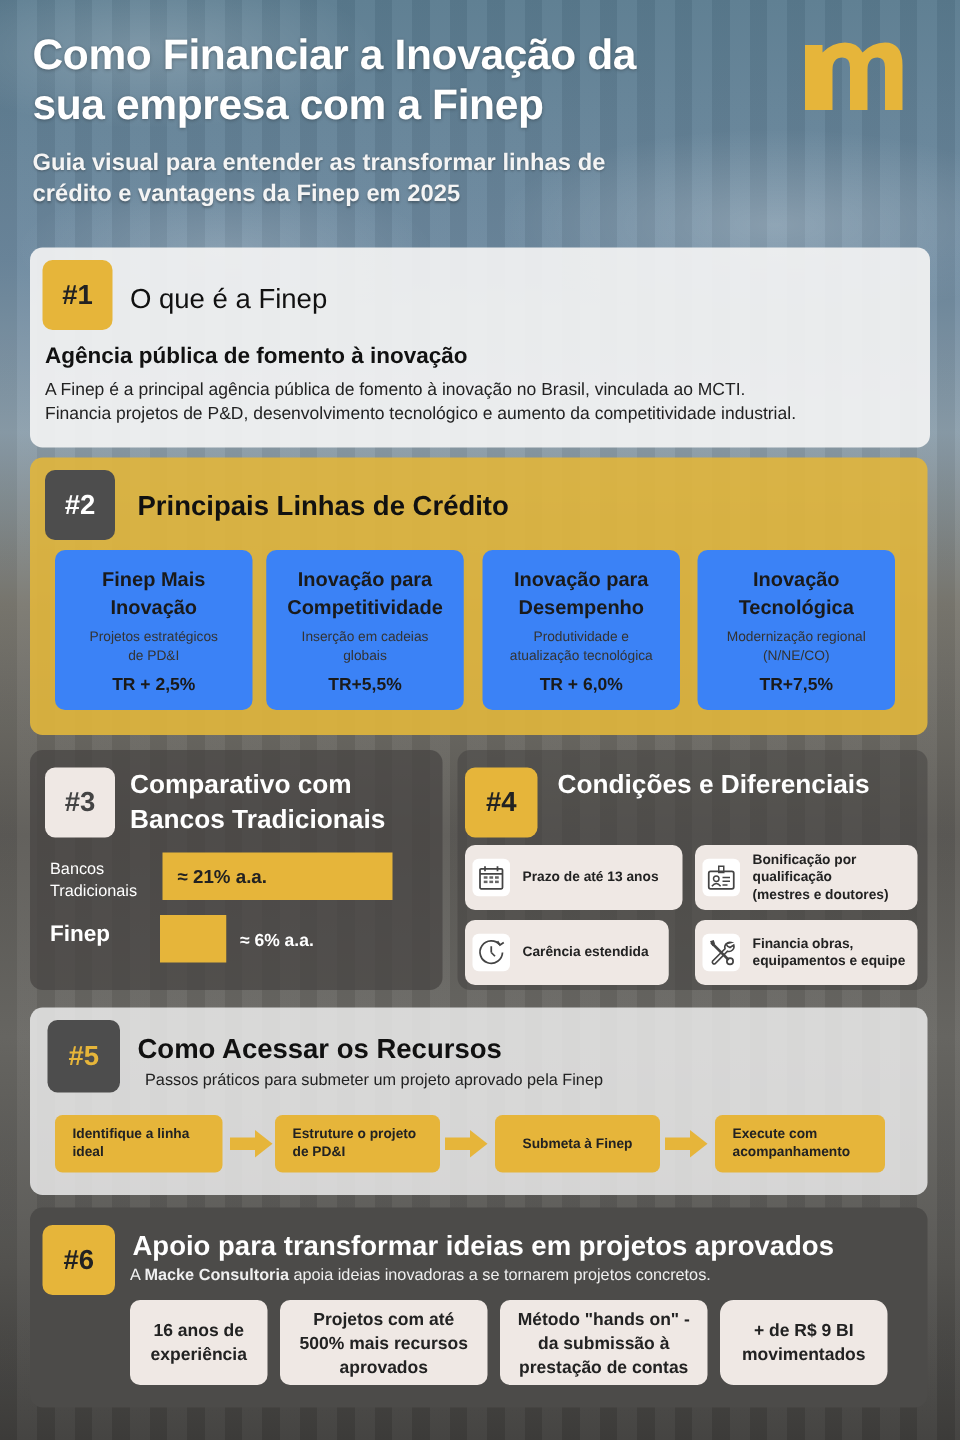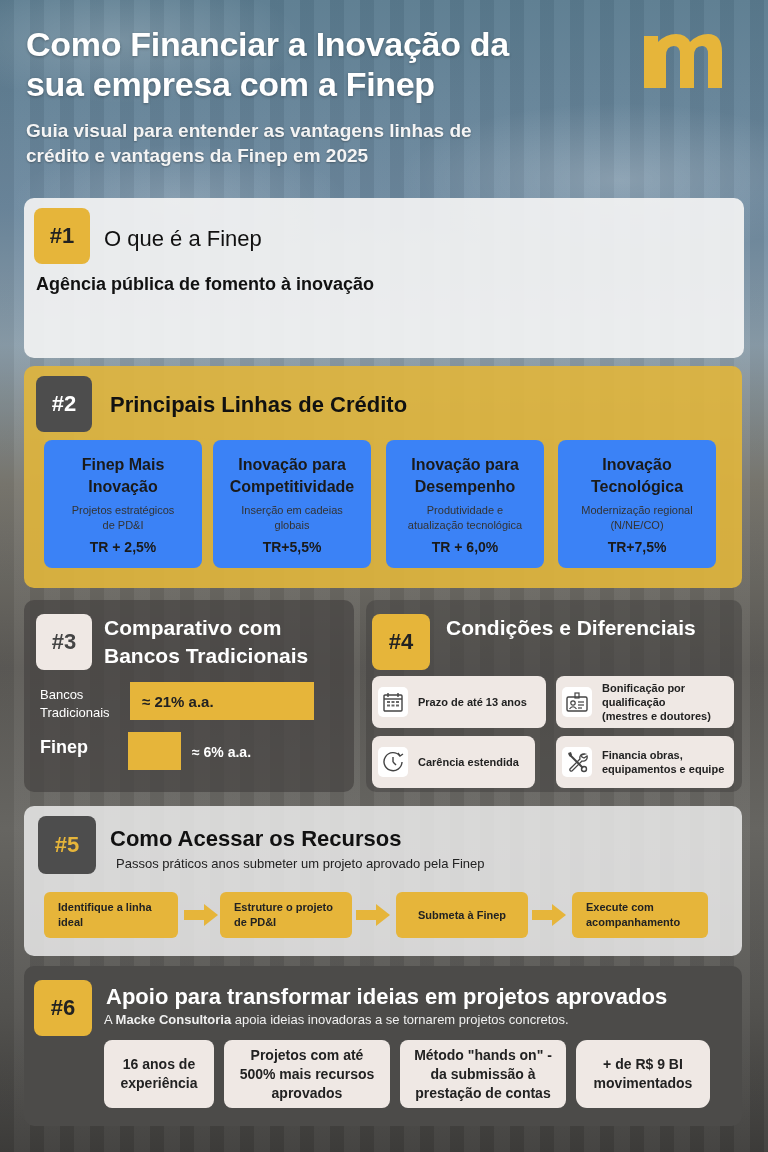--- a/index.html
+++ b/index.html
@@ -81,35 +81,39 @@
 <body>
 
 <div class="bg-clouds"></div>
 
 <div class="header">
   <div class="title">
     <div>Como Financiar a Inovação da</div>
     <div>sua empresa com a Finep</div>
   </div>
   <div class="subtitle">
-    <div>Guia visual para entender as vantagens linhas de</div>
+    <div>Guia visual para entender as transformar linhas de</div>
     <div>crédito e vantagens da Finep em 2025</div>
   </div>
 </div>
 
 <div class="logo">
   <svg width="86" height="60" viewBox="0 0 86 60">
     <path d="M4 58 V6 H18 V12 Q26 4 36 4 Q46 4 50 12 Q58 4 68 4 Q82 4 82 22 V58 H68 V24 Q68 16 62 16 Q54 16 54 26 V58 H40 V24 Q40 16 34 16 Q26 16 26 26 V58 Z" fill="#e6b53a"></path>
   </svg>
 </div>
 
 <div id="s1" class="panel">
   <div class="badge">#1</div>
   <div class="h">O que é a Finep</div>
   <div class="sub">Agência pública de fomento à inovação</div>
+  <div class="body">
+    <div>A Finep é a principal agência pública de fomento à inovação no Brasil, vinculada ao MCTI.</div>
+    <div>Financia projetos de P&amp;D, desenvolvimento tecnológico e aumento da competitividade industrial.</div>
+  </div>
 </div>
 
 <div id="s2" class="panel">
   <div class="badge">#2</div>
   <div class="h">Principais Linhas de Crédito</div>
   <div class="credit-card" style="left:20px">
     <div class="n">
         <div>Finep Mais</div>
         <div>Inovação</div>
       </div>
@@ -237,21 +241,21 @@
     <div class="t">
       <div>Financia obras,</div>
       <div>equipamentos e equipe</div>
     </div>
   </div>
 </div>
 
 <div id="s5" class="panel">
   <div class="badge">#5</div>
   <div class="h">Como Acessar os Recursos</div>
-  <div class="sub">Passos práticos anos submeter um projeto aprovado pela Finep</div>
+  <div class="sub">Passos práticos para submeter um projeto aprovado pela Finep</div>
 
   <div class="step" style="left:20px; width:134px;">
     <div>
         <div>Identifique a linha</div>
         <div>ideal</div>
       </div>
   </div>
   <div class="arrow" style="left:160px;"></div>
   <div class="step" style="left:196px; width:132px;">
     <div>

